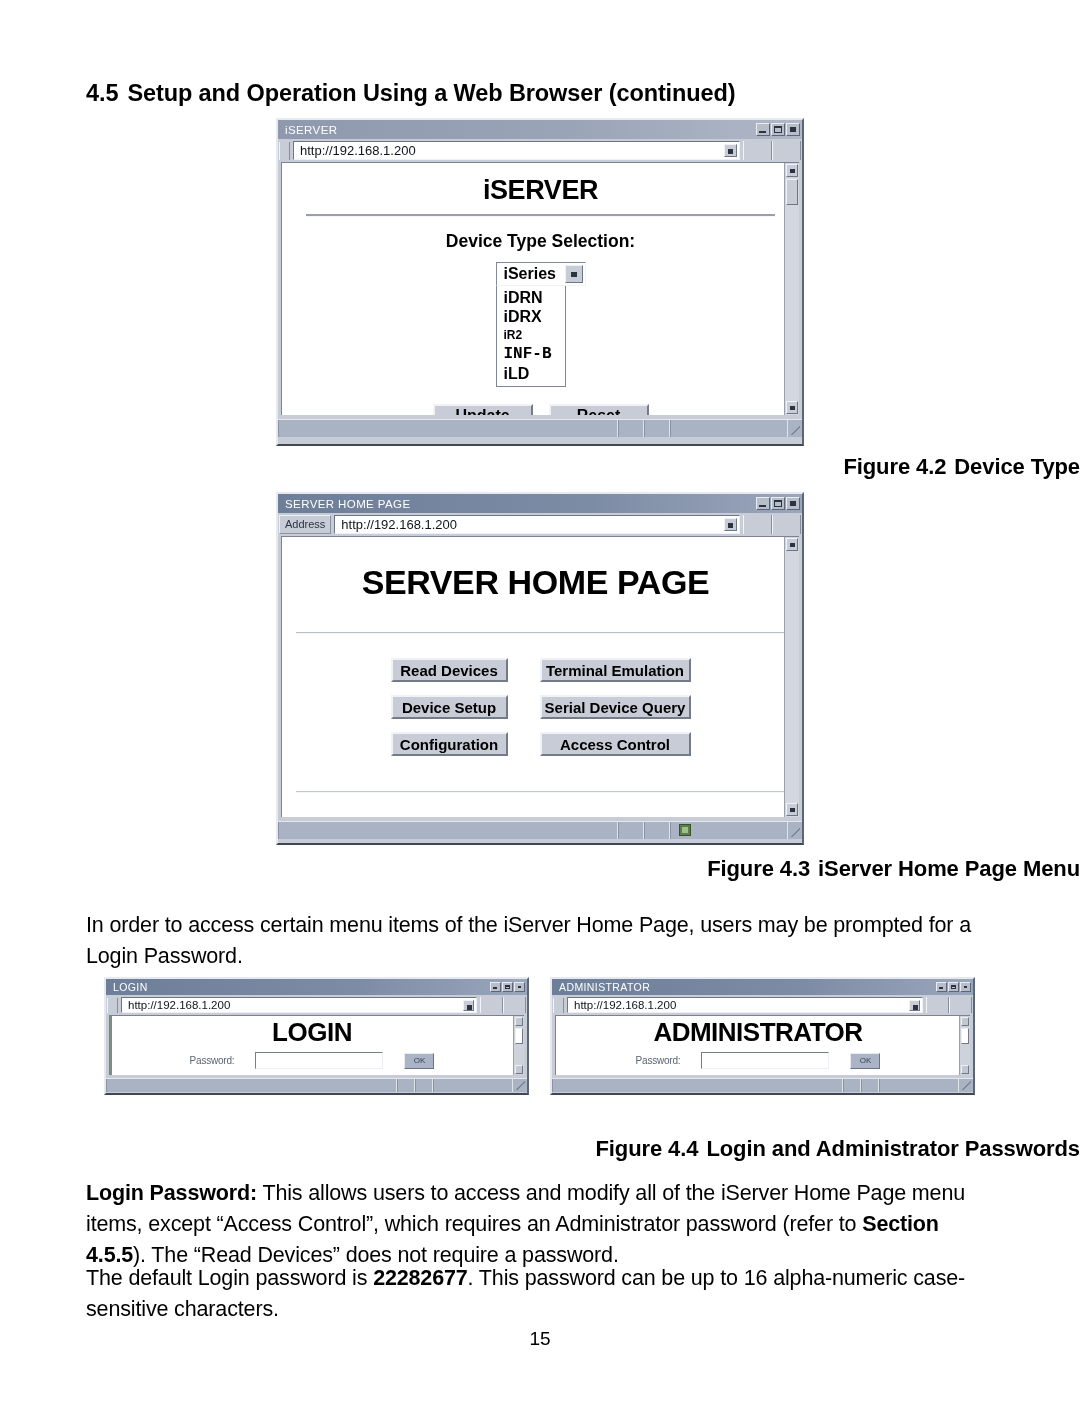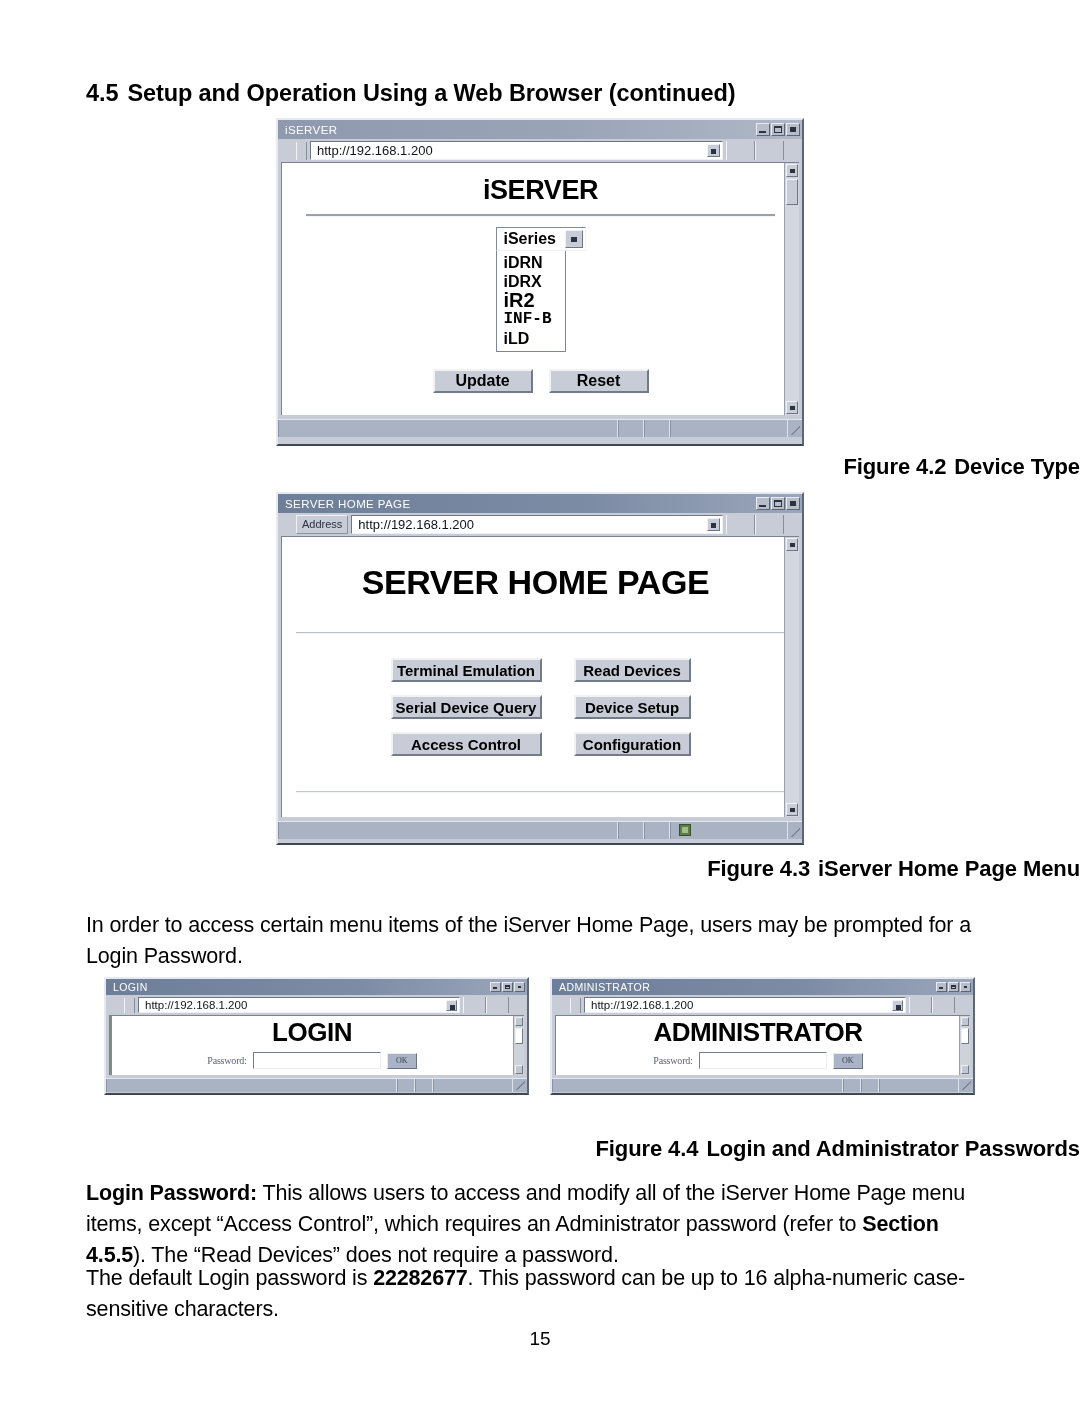--- a/index.html
+++ b/index.html
@@ -115,21 +115,21 @@
   .winbtn.close .g {
     left: 3px; right: 3px; top: 3px; bottom: 3px;
     background: #2b3340;
   }
 
   
   .addrbar {
     height: 23px;
     display: flex;
     align-items: center;
-    padding: 2px 18px;
+    padding: 2px 1px;
     box-sizing: border-box;
     background: #c8ccd6;
   }
   .addr-stub {
     width: 11px;
     height: 18px;
     border-left: 1px solid #f2f4f8;
     border-right: 1px solid #868e9c;
     box-sizing: border-box;
     margin-right: 3px;
@@ -380,22 +380,21 @@
   
   .mini-title {
     text-align: center;
     font-weight: bold;
     letter-spacing: -0.5px;
   }
   .pw-row {
     display: flex;
     align-items: center;
     justify-content: center;
-    gap: 6px;
-    font-family: Liberation Serif, serif;
+    gap: 21px;
   }
   .pw-label {
     font-size: 10px;
     color: #5b6472;
     letter-spacing: -0.2px;
   }
   .pw-input {
     width: 128px;
     height: 17px;
     background: #ffffff;
@@ -497,30 +496,31 @@
           <i></i>
         </div>
     </div>
 
     <div class="viewport" style="margin:0 3px; height:253px;">
 
       <div class="ct-title" style="font-size:27px; margin-top:12px;">iSERVER</div>
 
       <div class="hr-3d" style="margin:8px 24px 0 24px;"></div>
 
+      <div class="ct-sub" style="font-size:17.5px; margin-top:14px;">Device Type Selection:</div>
 
       <div style="position:relative; margin:10px auto 0 auto; width:90px;">
         <div class="select-box" style="height:24px; font-size:16px;">
           <span>iSeries</span>
           <span class="select-arrow"></span>
         </div>
         <div class="select-list" style="width:70px;">
           <div class="opt" style="font-size:16px; line-height:19px;">iDRN</div>
           <div class="opt" style="font-size:16px; line-height:19px;">iDRX</div>
-          <div class="opt" style="font-size:20px; line-height:19px;">iR2</div>
+          <div class="opt" style="font-size:12px; line-height:19px;">iR2</div>
           <div class="opt" style="font-size:16px; line-height:19px;font-family:Liberation Mono, monospace;">INF-B</div>
           <div class="opt" style="font-size:16px; line-height:19px;">iLD</div>
         </div>
       </div>
 
       <div style="display:flex; justify-content:center; gap:16px; margin-top:17px;">
         <div class="btn3d btn-shadow" style="width:100px; height:24px; font-size:16px;">Update</div>
         <div class="btn3d btn-shadow" style="width:100px; height:24px; font-size:16px;">Reset</div>
       </div>
 
@@ -575,28 +575,28 @@
     </div>
 
     <div class="viewport" style="margin:0 3px; height:281px;">
 
       <div class="ct-title" style="font-size:34px; margin-top:26px; margin-right:10px;">SERVER HOME PAGE</div>
 
       <div class="hr-3d" style="margin:30px 14px 0 14px; height:1px; background:#b9bec7;"></div>
 
       <div style="display:flex; justify-content:center; gap:32px; margin-top:24px;">
         <div style="display:flex; flex-direction:column; gap:13px;">
+          <div class="btn3d btn-shadow" style="width:117px;height:24px;font-size:15px;">Read Devices</div>
+          <div class="btn3d btn-shadow" style="width:117px;height:24px;font-size:15px;">Device Setup</div>
+          <div class="btn3d btn-shadow" style="width:117px;height:24px;font-size:15px;">Configuration</div>
+        </div>
+        <div style="display:flex; flex-direction:column; gap:13px;">
           <div class="btn3d btn-shadow" style="width:151px;height:24px;font-size:15px;">Terminal Emulation</div>
           <div class="btn3d btn-shadow" style="width:151px;height:24px;font-size:15px;">Serial Device Query</div>
           <div class="btn3d btn-shadow" style="width:151px;height:24px;font-size:15px;">Access Control</div>
-        </div>
-        <div style="display:flex; flex-direction:column; gap:13px;">
-          <div class="btn3d btn-shadow" style="width:117px;height:24px;font-size:15px;">Read Devices</div>
-          <div class="btn3d btn-shadow" style="width:117px;height:24px;font-size:15px;">Device Setup</div>
-          <div class="btn3d btn-shadow" style="width:117px;height:24px;font-size:15px;">Configuration</div>
         </div>
       </div>
 
       <div class="hr-3d" style="margin:35px 14px 0 14px; height:1px; background:#c2c7cf;"></div>
 
       <div class="vscroll">
         <div class="arrow up"></div>
 
         <div class="arrow down"></div>
       </div>

